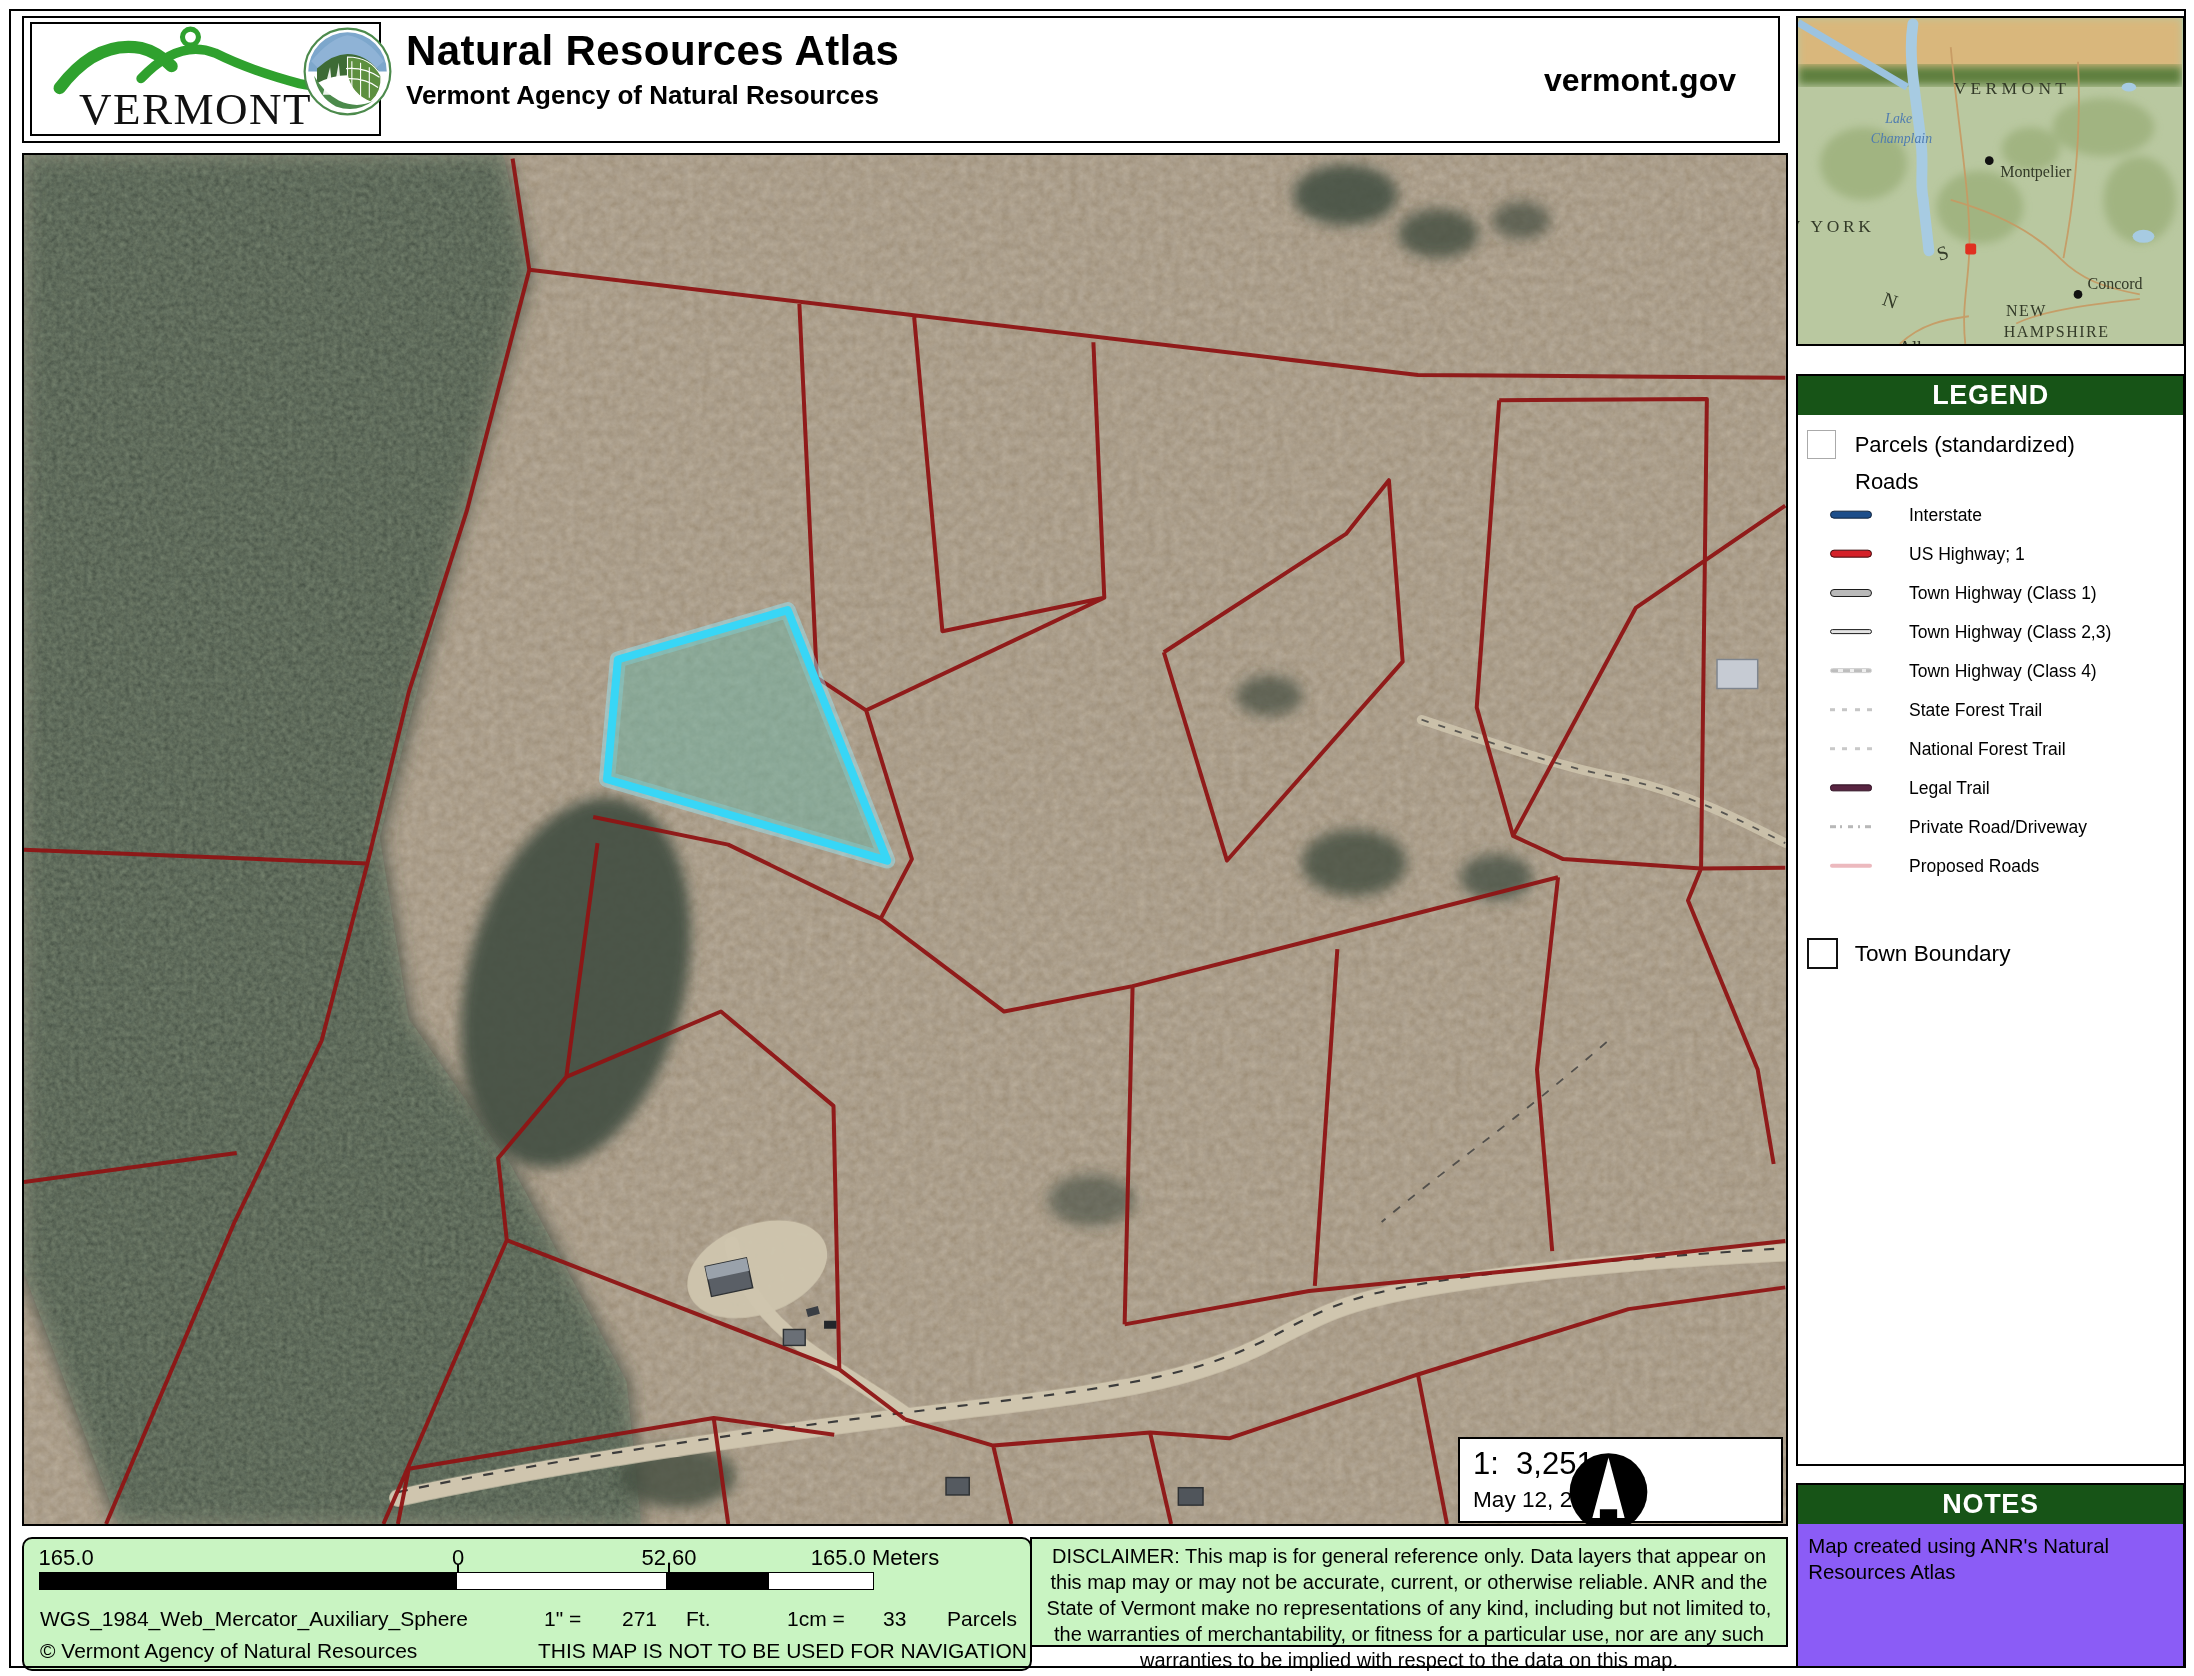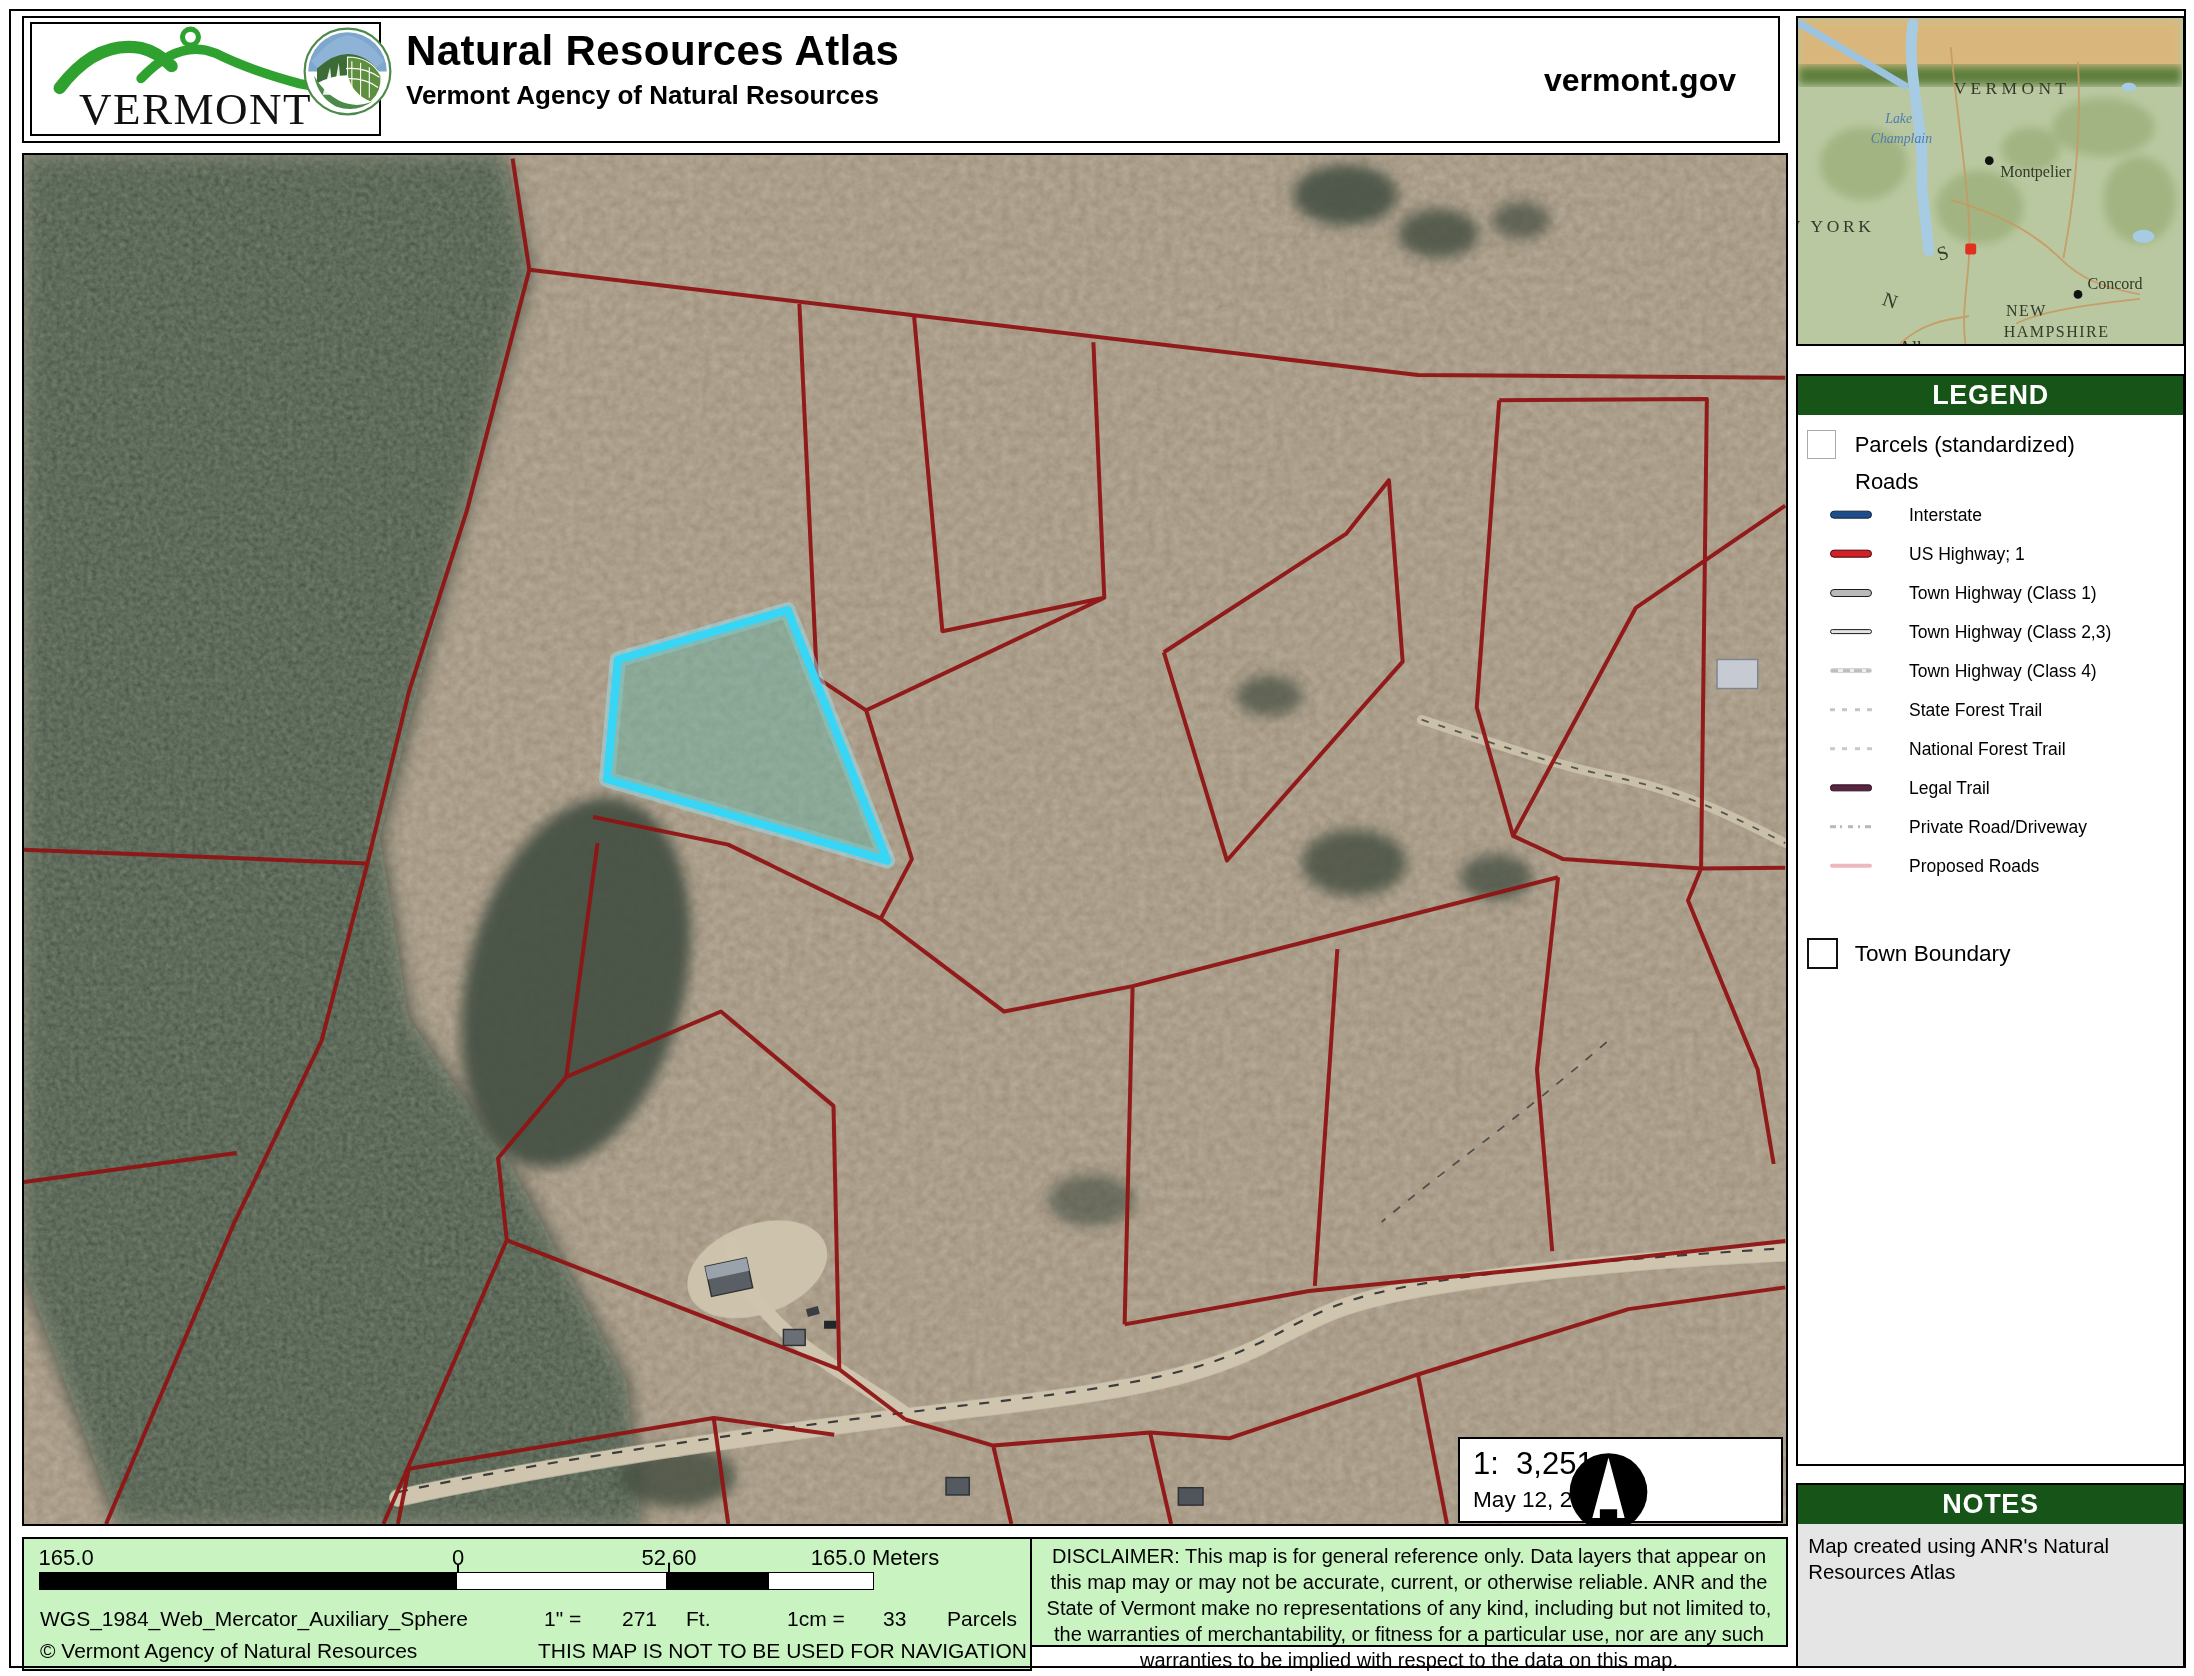--- a/index.html
+++ b/index.html
@@ -45,25 +45,25 @@
   .sw-state-highway{height:6.5px;background:#4f7d35;border:1.5px solid #233615;border-radius:3.6px;}
   .sw-town-highway-1{height:8px;background:#b9b9b9;border:1.5px solid #1c1c1c;border-radius:4.4px;}
   .sw-town-highway-23{height:5.8px;background:#e3e3e3;border:1.5px solid #1c1c1c;border-radius:2.9px;}
   .sw-town-highway-4{height:5.8px;background:repeating-linear-gradient(90deg,#bdbdbd 0 7.3px,#eeeeee 7.3px 11.6px);border:0.7px solid #cfcfcf;border-radius:2.9px;}
   .sw-state-forest-trail{height:3.6px;background:repeating-linear-gradient(90deg,#c6c6c6 0 5.1px,rgba(0,0,0,0) 5.1px 12.4px);}
   .sw-national-forest-trail{height:3.6px;background:repeating-linear-gradient(90deg,#c9c9c9 0 5.1px,rgba(0,0,0,0) 5.1px 12.4px);}
   .sw-legal-trail{height:7.3px;background:#582441;border:0.7px solid #2e1022;border-radius:2.9px;}
   .sw-private-road{height:3.6px;background:repeating-linear-gradient(90deg,#b8b8b8 0 5.8px,rgba(0,0,0,0) 5.8px 10.2px,#b8b8b8 10.2px 12.4px,rgba(0,0,0,0) 12.4px 17.5px);}
   .sw-proposed-roads{height:4.4px;background:#ecb9be;border-radius:2.2px;}
   
-  #notes-box{left:1796px;top:1483px;width:389px;height:185px;border:2.2px solid #000;background:#e5e5e5;z-index:5;}
+  #notes-box{left:1796px;top:1483px;width:389px;height:185px;border:2.2px solid #000;background:#8b5cf6;z-index:5;}
   #notes-body{position:absolute;left:10.2px;top:48px;width:320px;font-size:20.4px;line-height:26px;}
   
   .green-box{background:#c9f4c2;border:2.2px solid #000;z-index:5;}
-  #scaleinfo-box{left:22px;top:1537px;width:1010px;height:134px;}
+  #scaleinfo-box{left:22px;top:1537px;width:1010px;height:134px;border-radius:10px;}
   #disclaimer-box{left:1030px;top:1537px;width:758px;height:110px;}
   #disclaimer-text{position:absolute;left:0;top:0;width:100%;height:100%;padding:4.4px 11.6px;box-sizing:border-box;font-size:20px;line-height:26px;text-align:center;}
   .sb-label{position:absolute;top:5.8px;font-size:22px;}
   .sb-center{transform:translateX(-50%);}
   #scalebar{position:absolute;left:14.6px;top:33px;width:837px;height:17.5px;display:flex;}
   #scalebar .seg{box-sizing:border-box;border:1.5px solid #000;height:100%;}
   #scalebar .seg + .seg{margin-left:-1.5px;}
   .seg-black{background:#000;}
   .seg-white{background:#fff;}
   .sb-tick{position:absolute;top:25px;width:1.5px;height:9.5px;background:#000;}

